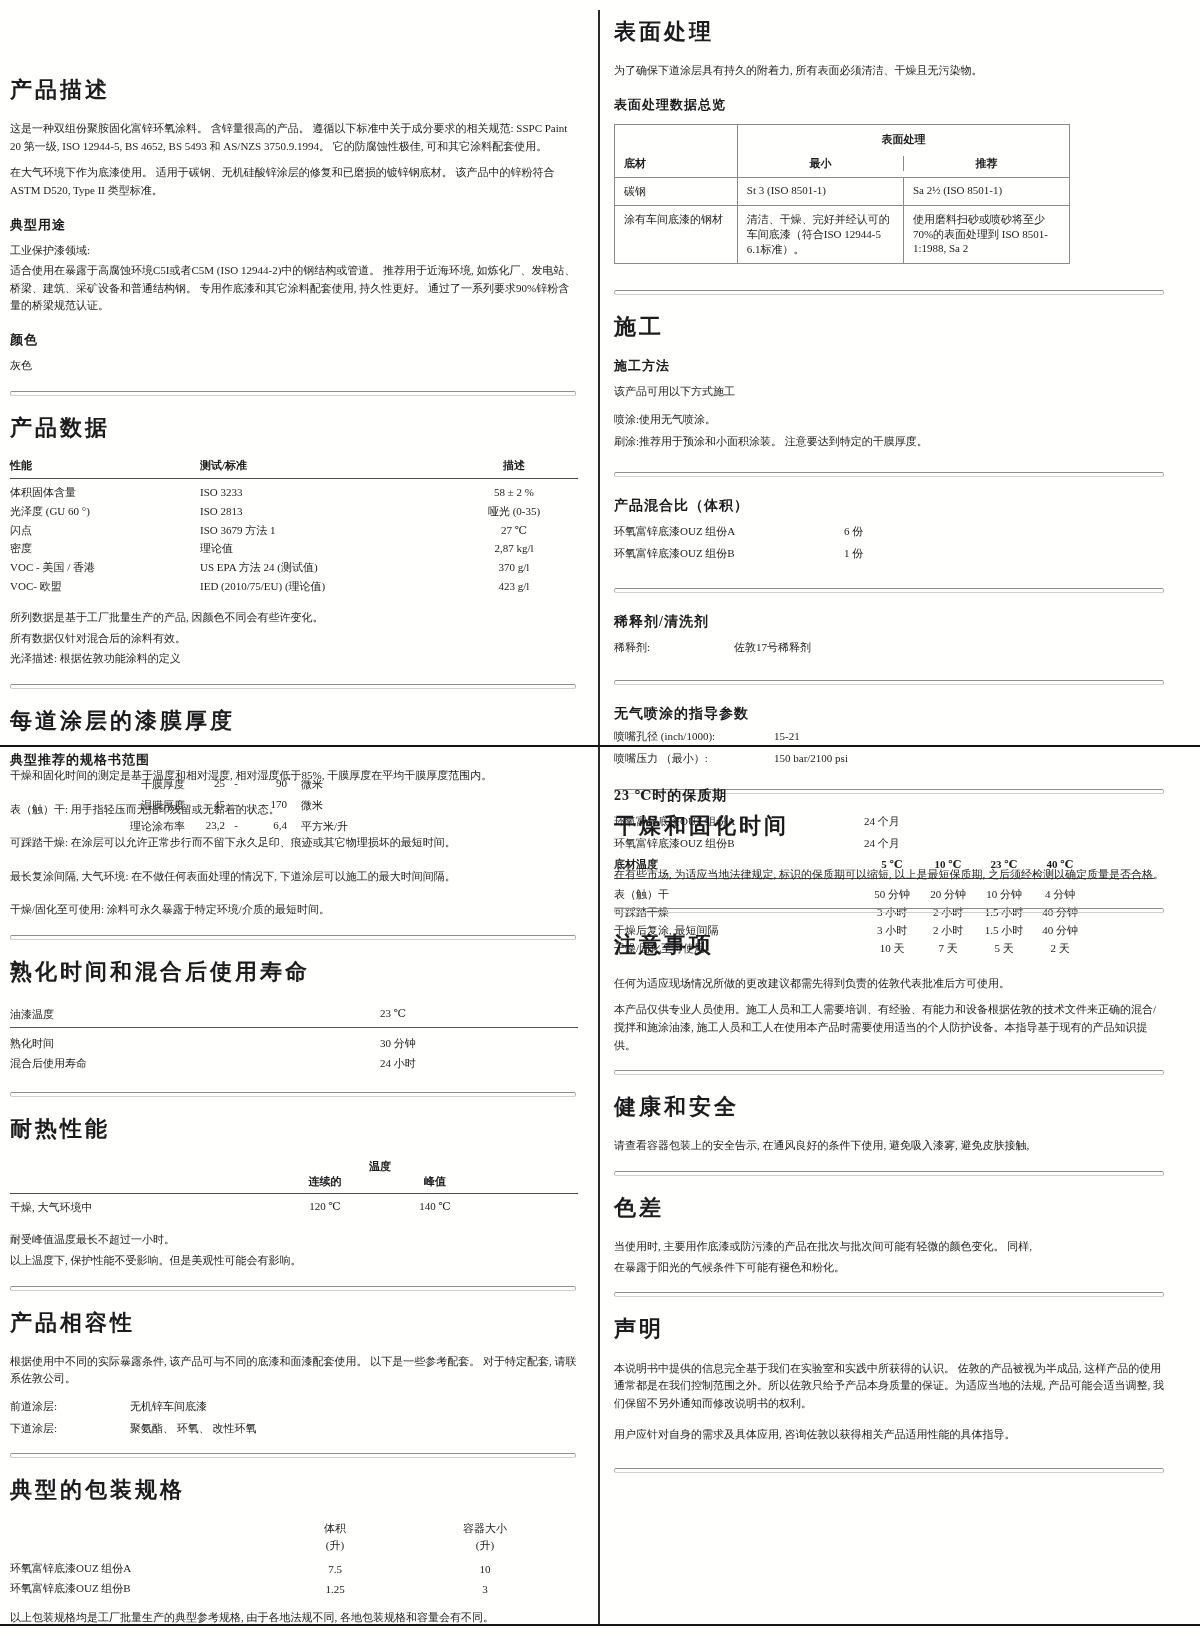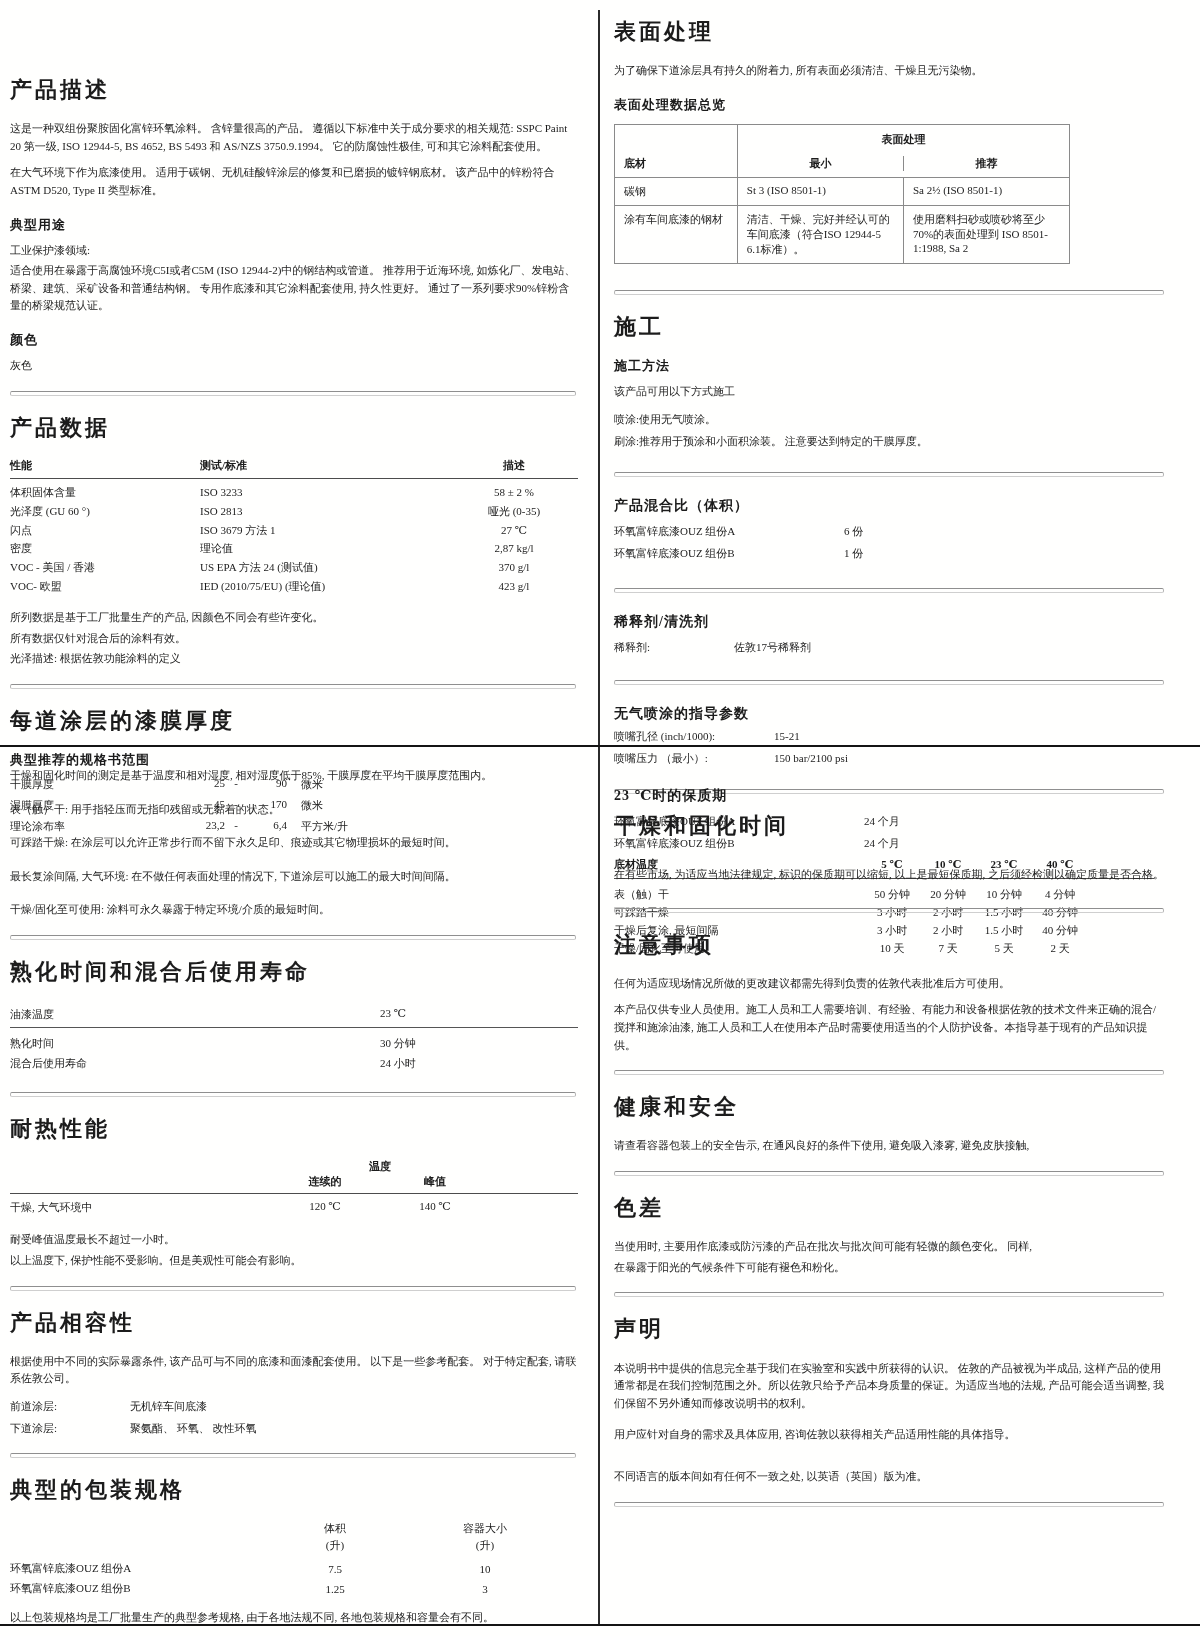--- a/index.html
+++ b/index.html
@@ -39,21 +39,21 @@
   .pd-head, .pd-row { display:flex; font-size:11px; line-height:1.45; }
   .pd-head { font-weight:bold; padding-bottom:4px; }
   .pd-underline { border-bottom:1.5px solid #4c4c4c; margin-bottom:6px; }
   .pd-c1 { flex:0 0 190px; }
   .pd-c2 { flex:0 0 250px; }
   .pd-c3 { flex:1 1 auto; text-align:center; }
   .pd-row { margin:3px 0; }
 
   
   .ft-row { display:flex; font-size:11px; margin:6px 0; }
-  .ft-name { flex:0 0 175px; }
+  .ft-name { flex:0 0 175px;text-align:right; }
   .ft-min  { flex:0 0 40px; text-align:right; }
   .ft-dash { flex:0 0 22px; text-align:center; }
   .ft-max  { flex:0 0 40px; text-align:right; }
   .ft-unit { margin-left:14px; }
 
   
   table.sp { border-collapse:collapse; width:456px; font-size:11px; margin-top:10px; }
   table.sp th, table.sp td { border:1px solid #8a8a8a; padding:6px 9px; vertical-align:top; text-align:left; }
   table.sp th.sp-substrate { vertical-align:bottom; font-weight:bold; width:27%; }
   table.sp th.sp-head2 { padding:0; }
@@ -455,18 +455,17 @@
       <p class="body tight">当使用时, 主要用作底漆或防污漆的产品在批次与批次间可能有轻微的颜色变化。 同样,</p>
       <p class="body">在暴露于阳光的气候条件下可能有褪色和粉化。</p>
     </section>
 
     <div class="rule"></div>
 
     <section>
       <h1 class="sec">声明</h1>
       <p class="body" style="margin-bottom:14px;">本说明书中提供的信息完全基于我们在实验室和实践中所获得的认识。 佐敦的产品被视为半成品, 这样产品的使用通常都是在我们控制范围之外。所以佐敦只给予产品本身质量的保证。为适应当地的法规, 产品可能会适当调整, 我们保留不另外通知而修改说明书的权利。</p>
       <p class="body" style="margin-bottom:24px;">用户应针对自身的需求及具体应用, 咨询佐敦以获得相关产品适用性能的具体指导。</p>
-      <p class="body">不同语言的版本间如有任何不一致之处, 以英语（英国）版为准。</p>
     </section>
 
     <div class="rule"></div>
   </div>
 </div>
 
 </body></html>

